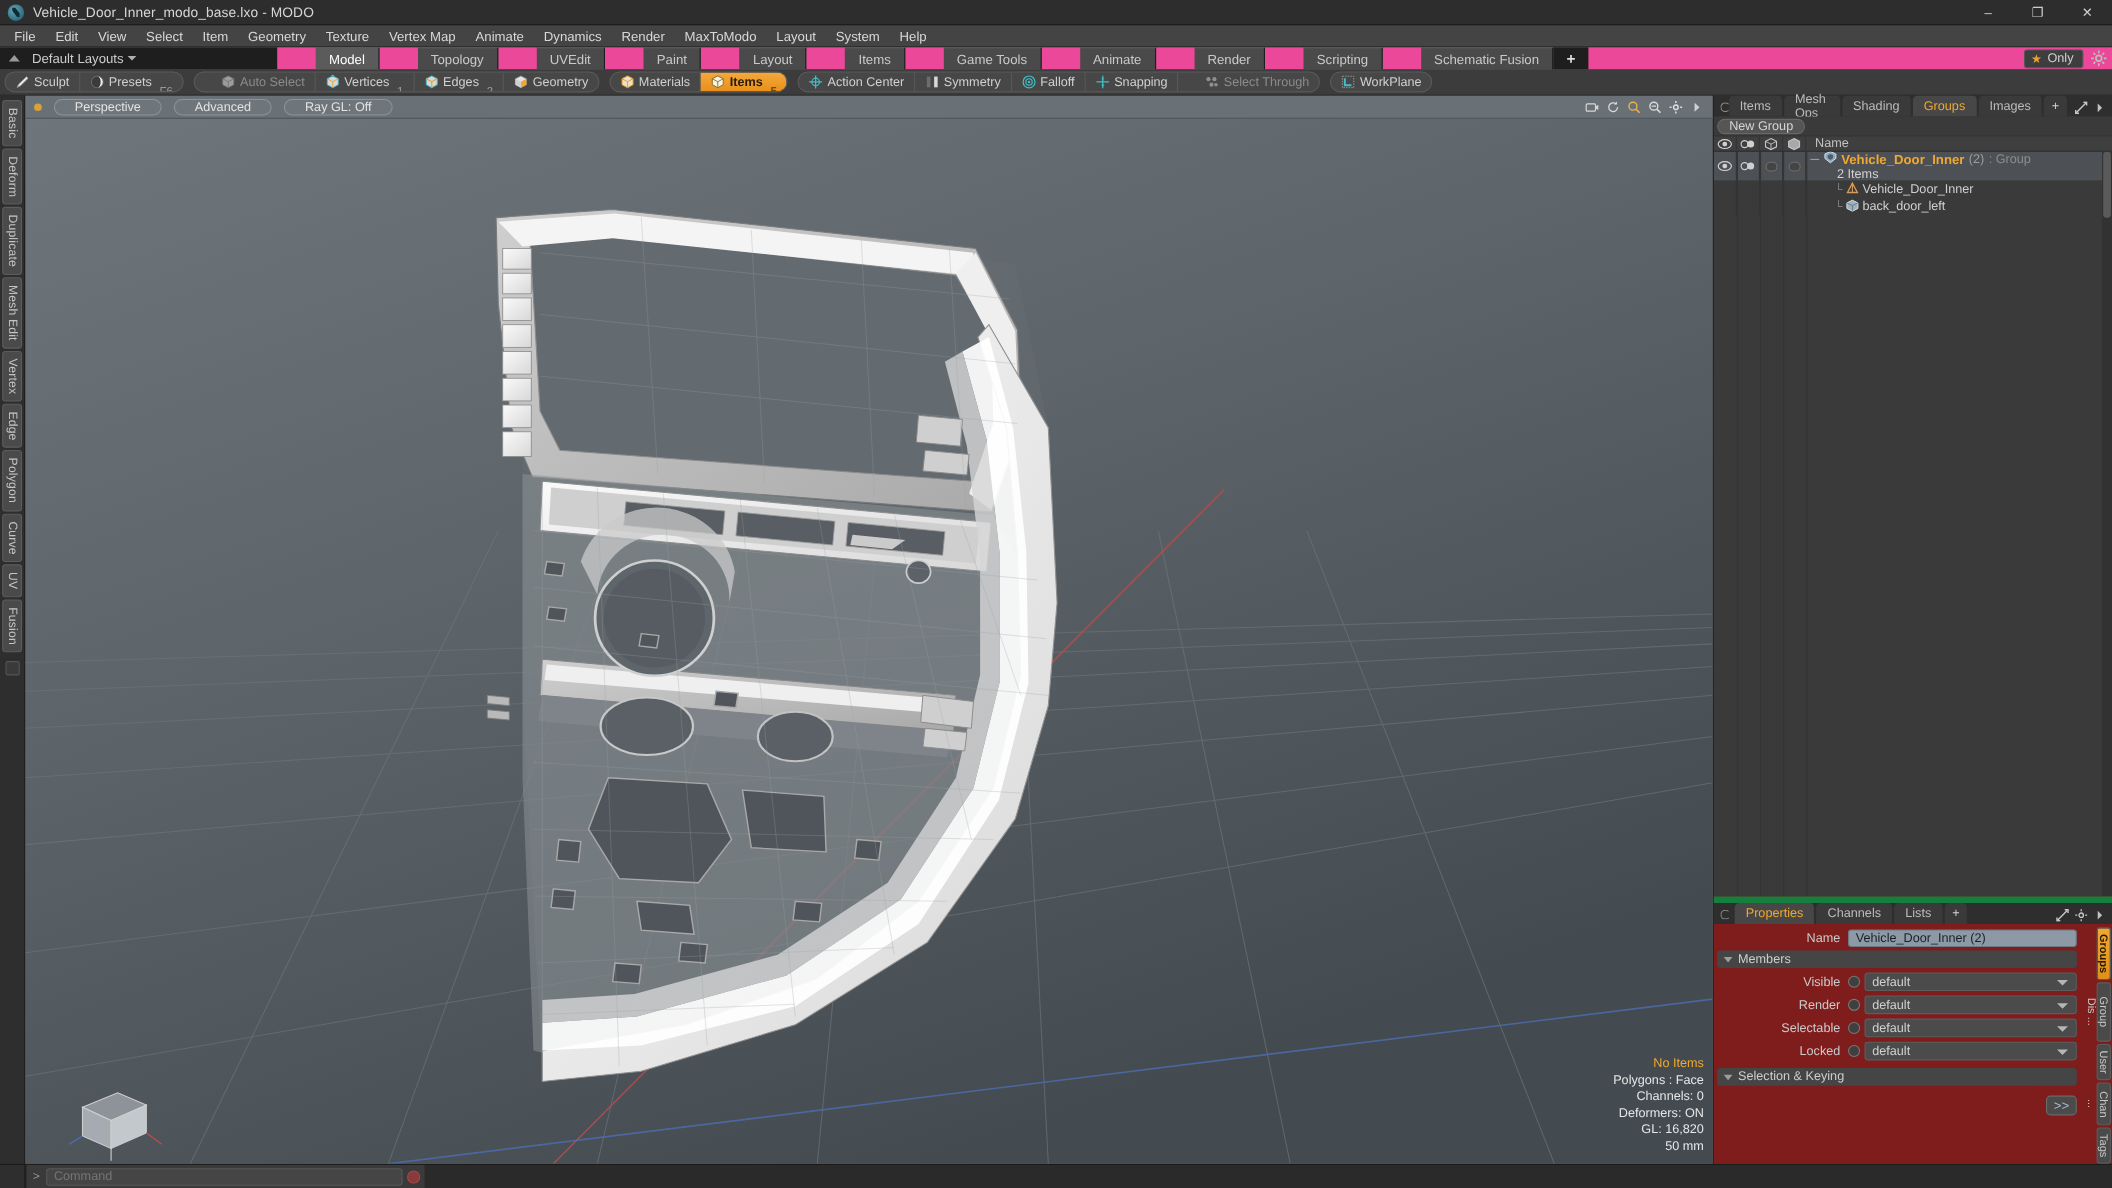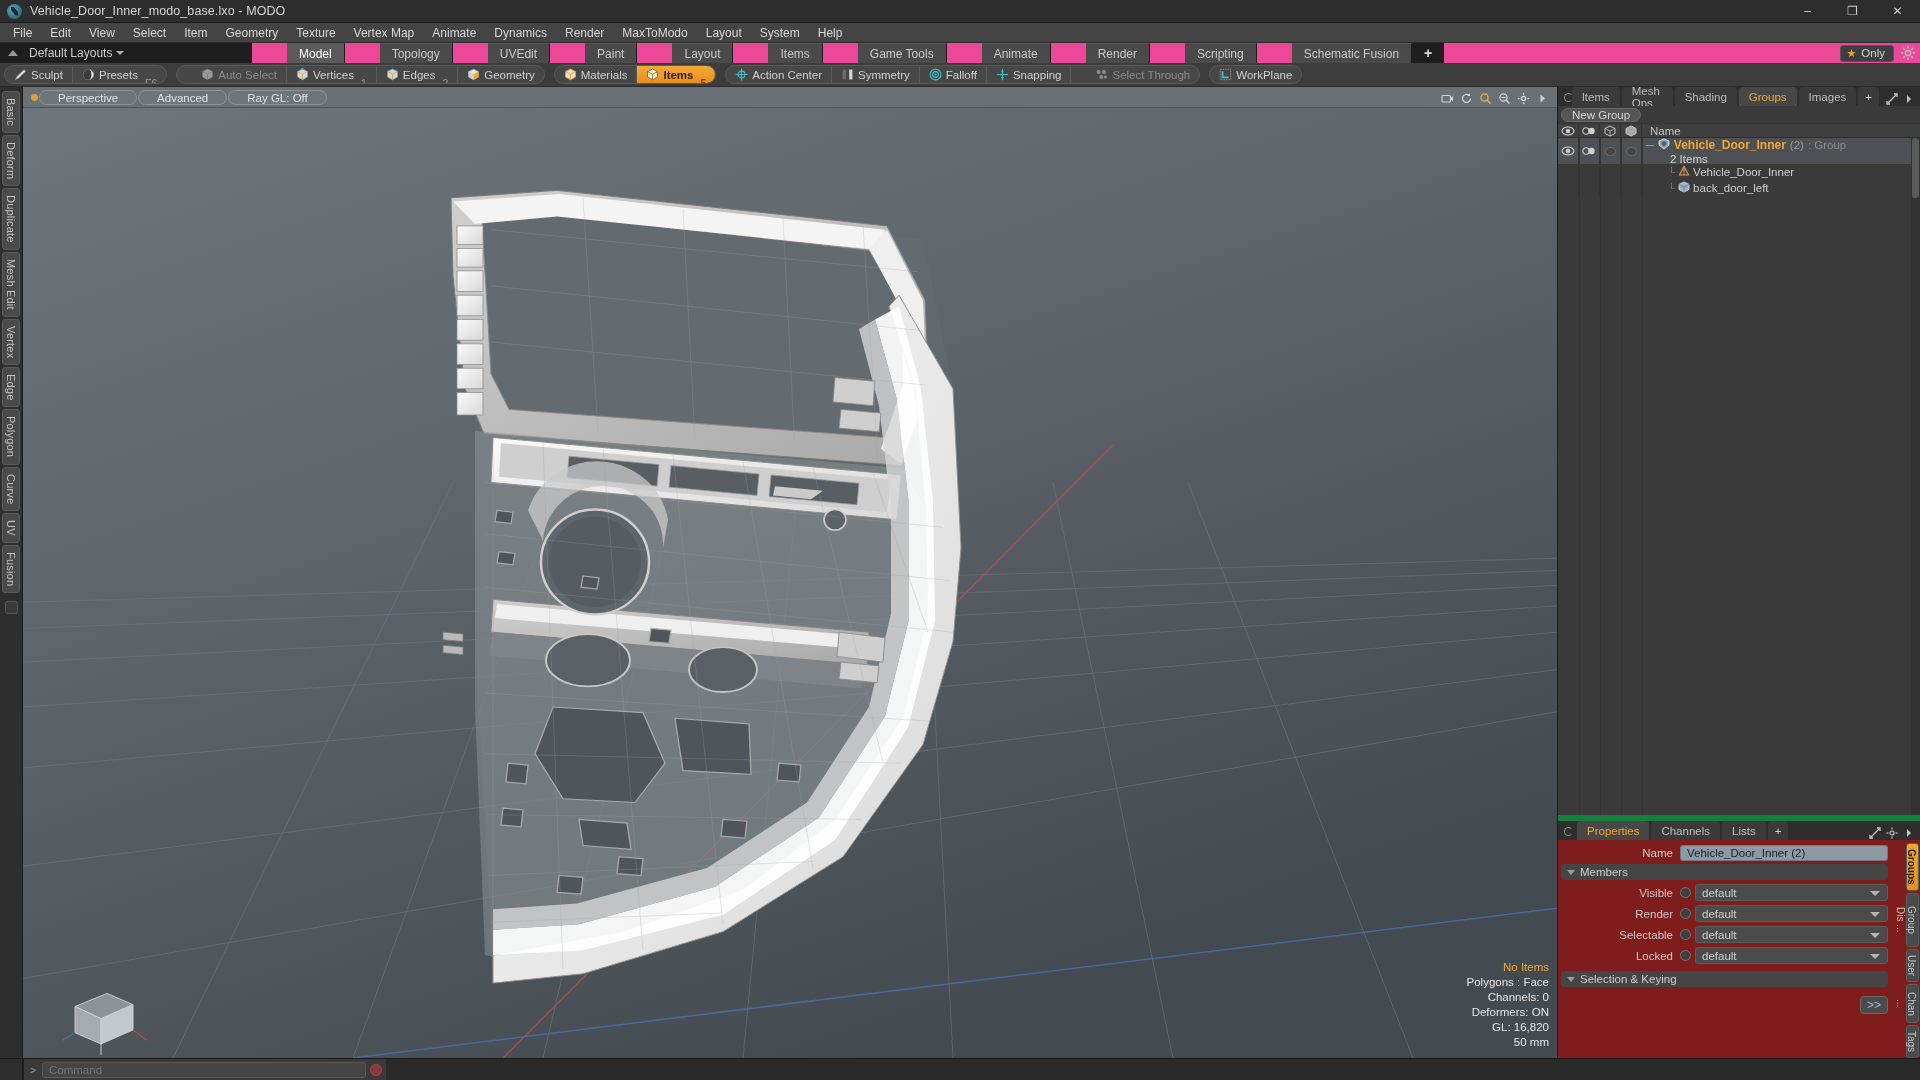--- a/index.html
+++ b/index.html
@@ -69,21 +69,21 @@
     flex-direction:column; align-items:center; padding-top:4px; }
   #lefttabs .vtab { writing-mode:vertical-rl; font-size:11px; color:#c4c4c4; background:#4a4a4a;
     border:1px solid #5c5c5c; border-radius:3px; padding:6px 2px; margin-bottom:2px; width:18px;
     text-align:center; letter-spacing:.2px; }
   #lefttabs .handle { margin-top:6px; width:13px; height:13px; background:#3a3a3a; border:1px solid #555;
     border-radius:2px; }
 
   
   #viewport { flex:1; position:relative; background:#5a6166; overflow:hidden; }
   #vpheader { position:absolute; top:0; left:0; right:0; height:21px; background:#6a7176;
-    display:flex; align-items:center; padding-left:8px; gap:1px; z-index:5;
+    display:flex; align-items:center; padding-left:8px; gap:11px; z-index:5;
     border-bottom:1px solid #4e565b; }
   .vpdot { width:7px; height:7px; border-radius:50%; background:#d8a13a; flex:none; }
   .vpbtn { font-size:11.5px; color:#e2e2e2; background:#6f767b; border:1px solid #8c9399;
     border-radius:9px; padding:0 18px; height:15px; line-height:14px; }
   #vpicons { margin-left:auto; display:flex; align-items:center; gap:6px; padding-right:8px; }
   #vpicons span { width:13px; height:13px; display:block; }
 
   #vpcanvas { position:absolute; inset:21px 0 0 0; }
   #vpcanvas svg { display:block; width:100%; height:100%; }
 

